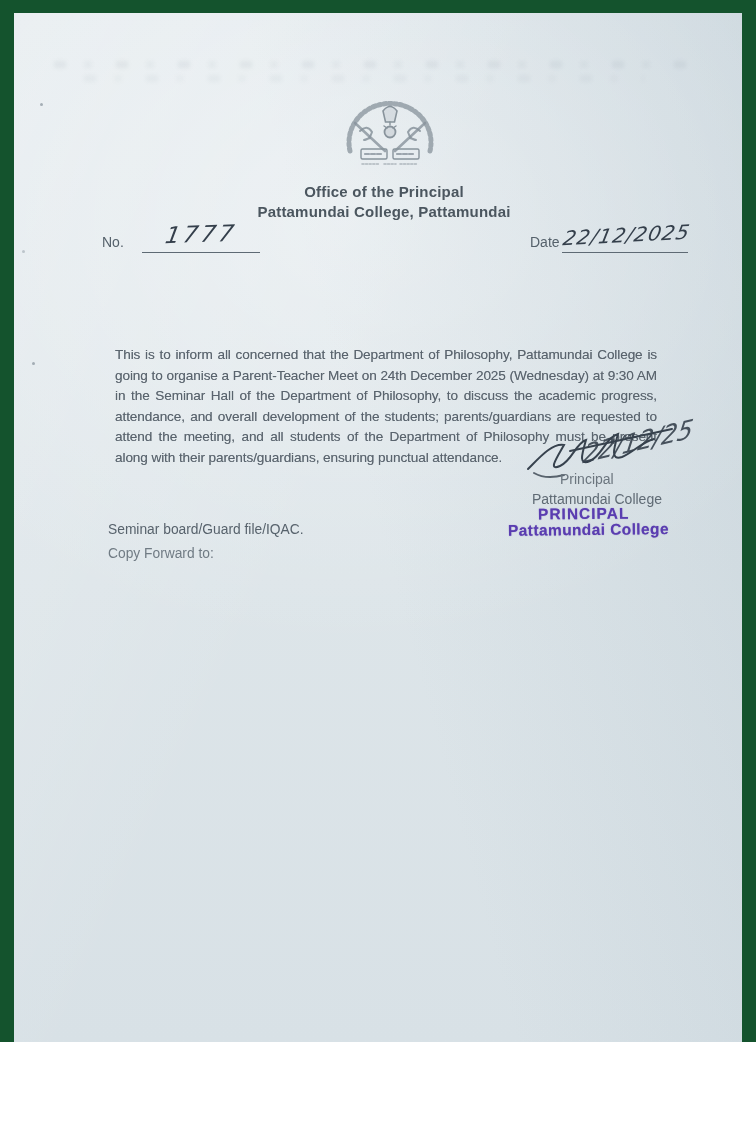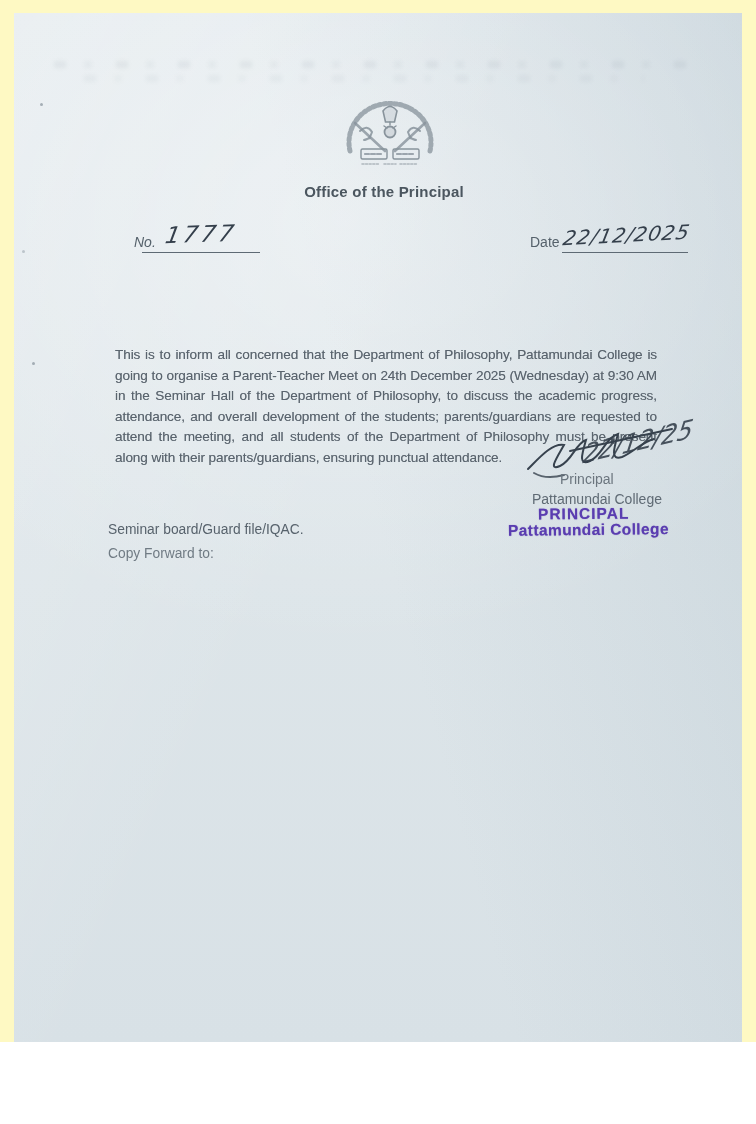--- a/index.html
+++ b/index.html
@@ -1,18 +1,18 @@
 <!DOCTYPE html>
 <html><head>
 <meta charset="utf-8">
 <style>
   * { margin:0; padding:0; box-sizing:border-box; }
   html,body { background:#ffffff; }
   .page {
-    position:relative; width:756px; height:1124px; background:#fef9c3;
+    position:relative; width:756px; height:1124px; background:#14532d;
     font-family:"Liberation Sans", sans-serif; overflow:hidden;
   }
   
   .scan {
     position:absolute; left:14px; top:13px; width:728px; height:1029px;
     background:
       radial-gradient(120% 70% at 45% 20%, rgba(255,255,255,0.35), rgba(255,255,255,0) 60%),
       linear-gradient(115deg, rgba(255,255,255,0.25), rgba(255,255,255,0) 45%),
       linear-gradient(255deg, rgba(176,193,203,0.38), rgba(176,193,203,0) 50%),
       linear-gradient(180deg, #e2e9ed 0%, #dde5e9 55%, #d8e1e6 100%);
@@ -26,21 +26,21 @@
   .ghost-band.b2 { top:62px; left:70px; width:560px; opacity:.3; }
   .speck { width:3px; height:3px; border-radius:50%; background:#6b7884; opacity:.55; }
   
   .emblem { left:326px; top:88px; width:100px; height:68px; opacity:.9; }
   
   .center-line { left:0; width:740px; text-align:center; color:#4b565f; }
   .office-line { top:170px; font-size:15px; font-weight:bold; letter-spacing:.2px; }
   .college-line { top:190px; font-size:15px; font-weight:bold; letter-spacing:.2px; }
   
   .ref-label { font-size:14px; color:#55616b; }
-  .no-label { left:120px; top:221px;font-style:italic; }
+  .no-label { left:88px; top:221px; }
   .no-line { left:128px; top:216px; width:118px; height:24px; border-bottom:1.6px solid #5e6a74; }
   .date-label { left:516px; top:221px; }
   .date-line { left:548px; top:216px; width:126px; height:24px; border-bottom:1.6px solid #5e6a74; }
   .hand { font-family:"DejaVu Sans", sans-serif; font-style:italic; color:#343f4b; }
   .no-value { left:152px; top:208px; font-size:23px; transform:skewX(-12deg) rotate(-2deg); letter-spacing:3px; }
   .date-value { left:550px; top:210px; font-size:20px; transform:skewX(-14deg) rotate(-3deg); letter-spacing:1px; white-space:nowrap; }
   
   .notice-title {
     top:274px; font-size:15px; font-weight:bold; color:#4b565f; letter-spacing:.6px;
     text-decoration:underline; text-underline-offset:3px;
@@ -89,20 +89,21 @@
         <path d="M20,30 q7,-7 12,1 q-2,7 -7,8 M24,39 l6,-2" stroke-width="2" opacity=".85"></path>
         <path d="M80,30 q-7,-7 -12,1 q2,7 7,8 M76,39 l-6,-2" stroke-width="2" opacity=".85"></path>
         <rect x="21" y="48" width="26" height="10" rx="1.5" stroke-width="1.4"></rect>
         <rect x="53" y="48" width="26" height="10" rx="1.5" stroke-width="1.4"></rect>
         <path d="M25,53 h4 M31,53 h4 M37,53 h4 M57,53 h4 M63,53 h4 M69,53 h4" stroke-width="2.2" opacity=".8"></path>
         <path d="M22,63 h18 M44,63 h12 M60,63 h18" stroke-width="1.6" stroke-dasharray="2 1.6" opacity=".6"></path>
       </g>
     </svg>
 
     <div class="center-line office-line">Office of the Principal</div>
+    <div class="center-line college-line">Pattamundai College, Pattamundai</div>
 
     <div class="ref-label no-label">No.</div>
     <div class="no-line"></div>
     <div class="hand no-value">1777</div>
     <div class="ref-label date-label">Date</div>
     <div class="date-line"></div>
     <div class="hand date-value">22/12/2025</div>
 
     <div class="body-par">This is to inform all concerned that the Department of Philosophy, Pattamundai College is going to organise a Parent-Teacher Meet on 24th December 2025 (Wednesday) at 9:30 AM in the Seminar Hall of the Department of Philosophy, to discuss the academic progress, attendance, and overall development of the students; parents/guardians are requested to attend the meeting, and all students of the Department of Philosophy must be present along with their parents/guardians, ensuring punctual attendance.</div>
 

